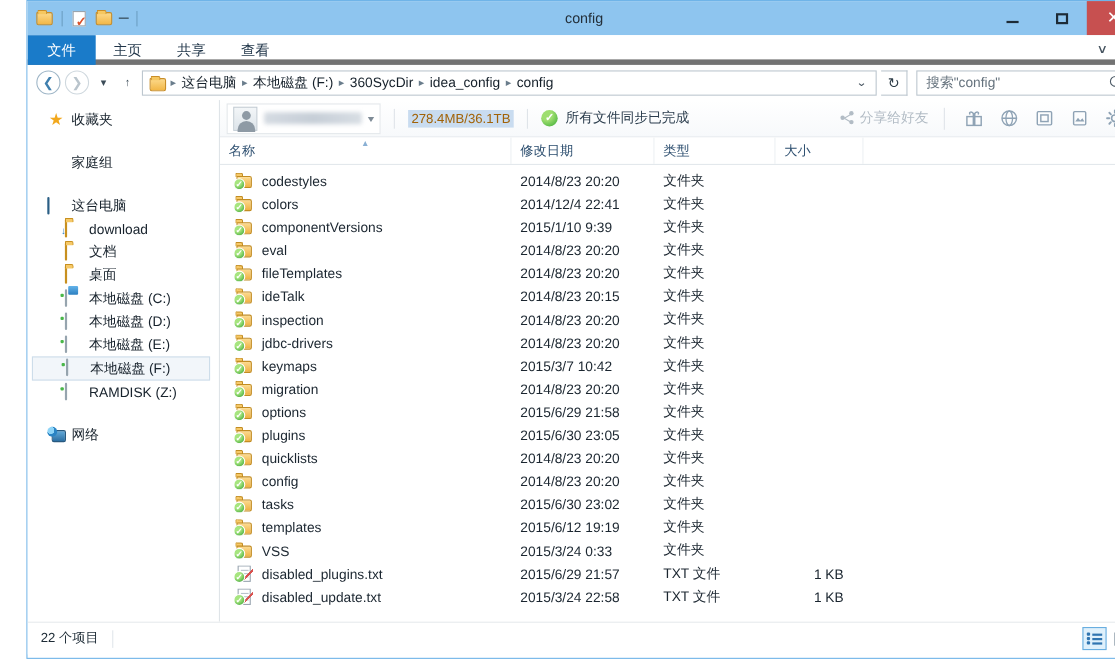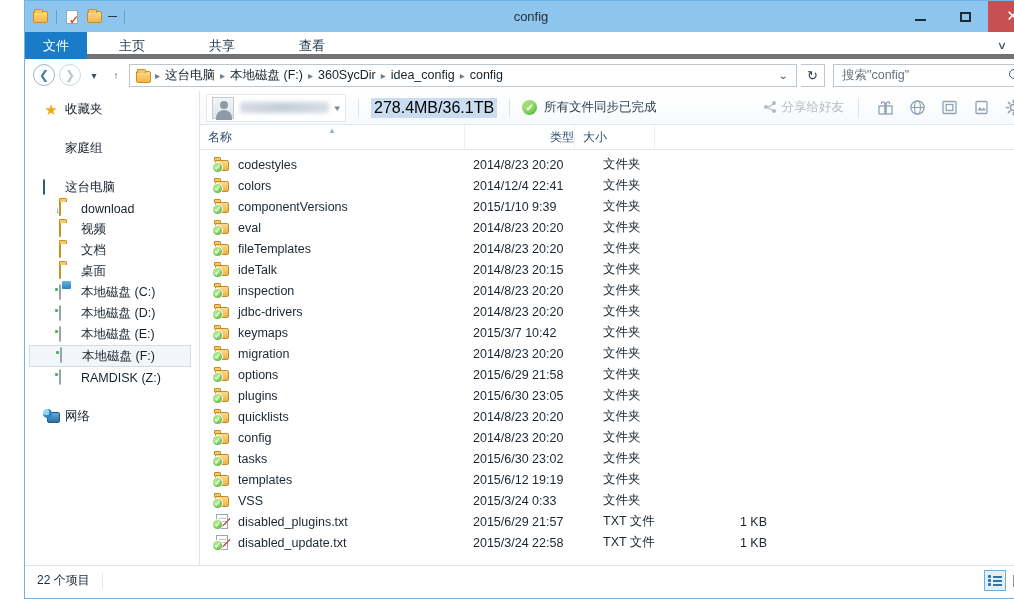--- a/index.html
+++ b/index.html
@@ -103,21 +103,21 @@
   .ribbon {
     height: 27px;
     background: #ffffff;
     border-bottom: 5px solid #737373;
     display: flex;
     align-items: flex-start;
     position: relative;
   }
   .tab {
     height: 27px;
-    padding: 0 32px;
+    padding: 0 16px;
     display: flex; align-items: center;
     font-size: 13px;
     color: #1f3448;
     cursor: default;
   }
   .tab.file {
     background: #1a7bc9;
     color: #ffffff;
     padding: 0 18px;
   }
@@ -345,22 +345,22 @@
   .acct-name {
     flex: 1; height: 11px;
     background: linear-gradient(90deg,#d5dbe2,#c6ced7,#d8dee4);
     filter: blur(2px);
     border-radius: 2px;
   }
   .acct-caret { color: #7e8b96; font-size: 9px; transform: scaleX(1.3); }
   .sync-sep { width: 1px; height: 18px; background: #dfe4e9; margin: 0 12px; }
   .quota {
     background: #c9dcf0;
-    color: #000000;
-    font-size: 16px;
+    color: #a16207;
+    font-size: 12px;
     padding: 1px 3px;
   }
   .sync-status {
     display: flex; align-items: center; gap: 7px;
     font-size: 12.5px; color: #2b3d4d;
   }
   .check-badge {
     width: 15px; height: 15px; border-radius: 50%;
     background: radial-gradient(circle at 35% 30%, #9ede6f 0 35%, #34a832 100%);
     color: #fff; font-size: 10px; line-height: 15px;
@@ -409,21 +409,21 @@
     position: relative;
   }
   .col {
     display: flex; align-items: center;
     padding-left: 8px;
     border-right: 1px solid #edf1f4;
     position: relative;
   }
   .col.name { width: 265px; }
   .col.date { width: 130px; }
-  .col.type { width: 110px; justify-content: flex-end; }
+  .col.type { width: 110px; }
   .col.size { width: 80px; }
   .col.rest  { flex: 1; border-right: none; }
   .sort-arrow {
     position: absolute; left: 50%; top: 1px;
     transform: translateX(-50%);
     color: #8ab0d4; font-size: 9px; line-height: 1;
   }
 
   
   .list-wrap { flex: 1; display: flex; overflow: hidden; }
@@ -625,24 +625,20 @@
         <span>家庭组</span>
       </div>
       <div class="nav-gap"></div>
       <div class="nav-item">
         <span class="nav-ico"><span class="ico-pc"></span></span>
         <span>这台电脑</span>
       </div>
       <div class="nav-item level2">
         <span class="nav-ico"><span class="ico-folder"><span class="mark">↓</span></span></span>
         <span>download</span>
-      </div>
-      <div class="nav-item level2">
-        <span class="nav-ico"><span class="ico-folder"></span></span>
-        <span>视频</span>
       </div>
       <div class="nav-item level2">
         <span class="nav-ico"><span class="ico-folder"></span></span>
         <span>文档</span>
       </div>
       <div class="nav-item level2">
         <span class="nav-ico"><span class="ico-folder"></span></span>
         <span>桌面</span>
       </div>
       <div class="nav-item level2">
@@ -741,20 +737,23 @@
               </svg>
           </span>
         </div>
       </div>
 
       <div class="col-head">
         <div class="col name">
           <span class="sort-arrow">▴</span>
           <span>名称</span>
         </div>
+        <div class="col date">
+          <span>修改日期</span>
+        </div>
         <div class="col type">
           <span>类型</span>
         </div>
         <div class="col size">
           <span>大小</span>
         </div>
         <div class="col rest"></div>
       </div>
 
       <div class="list-wrap">

